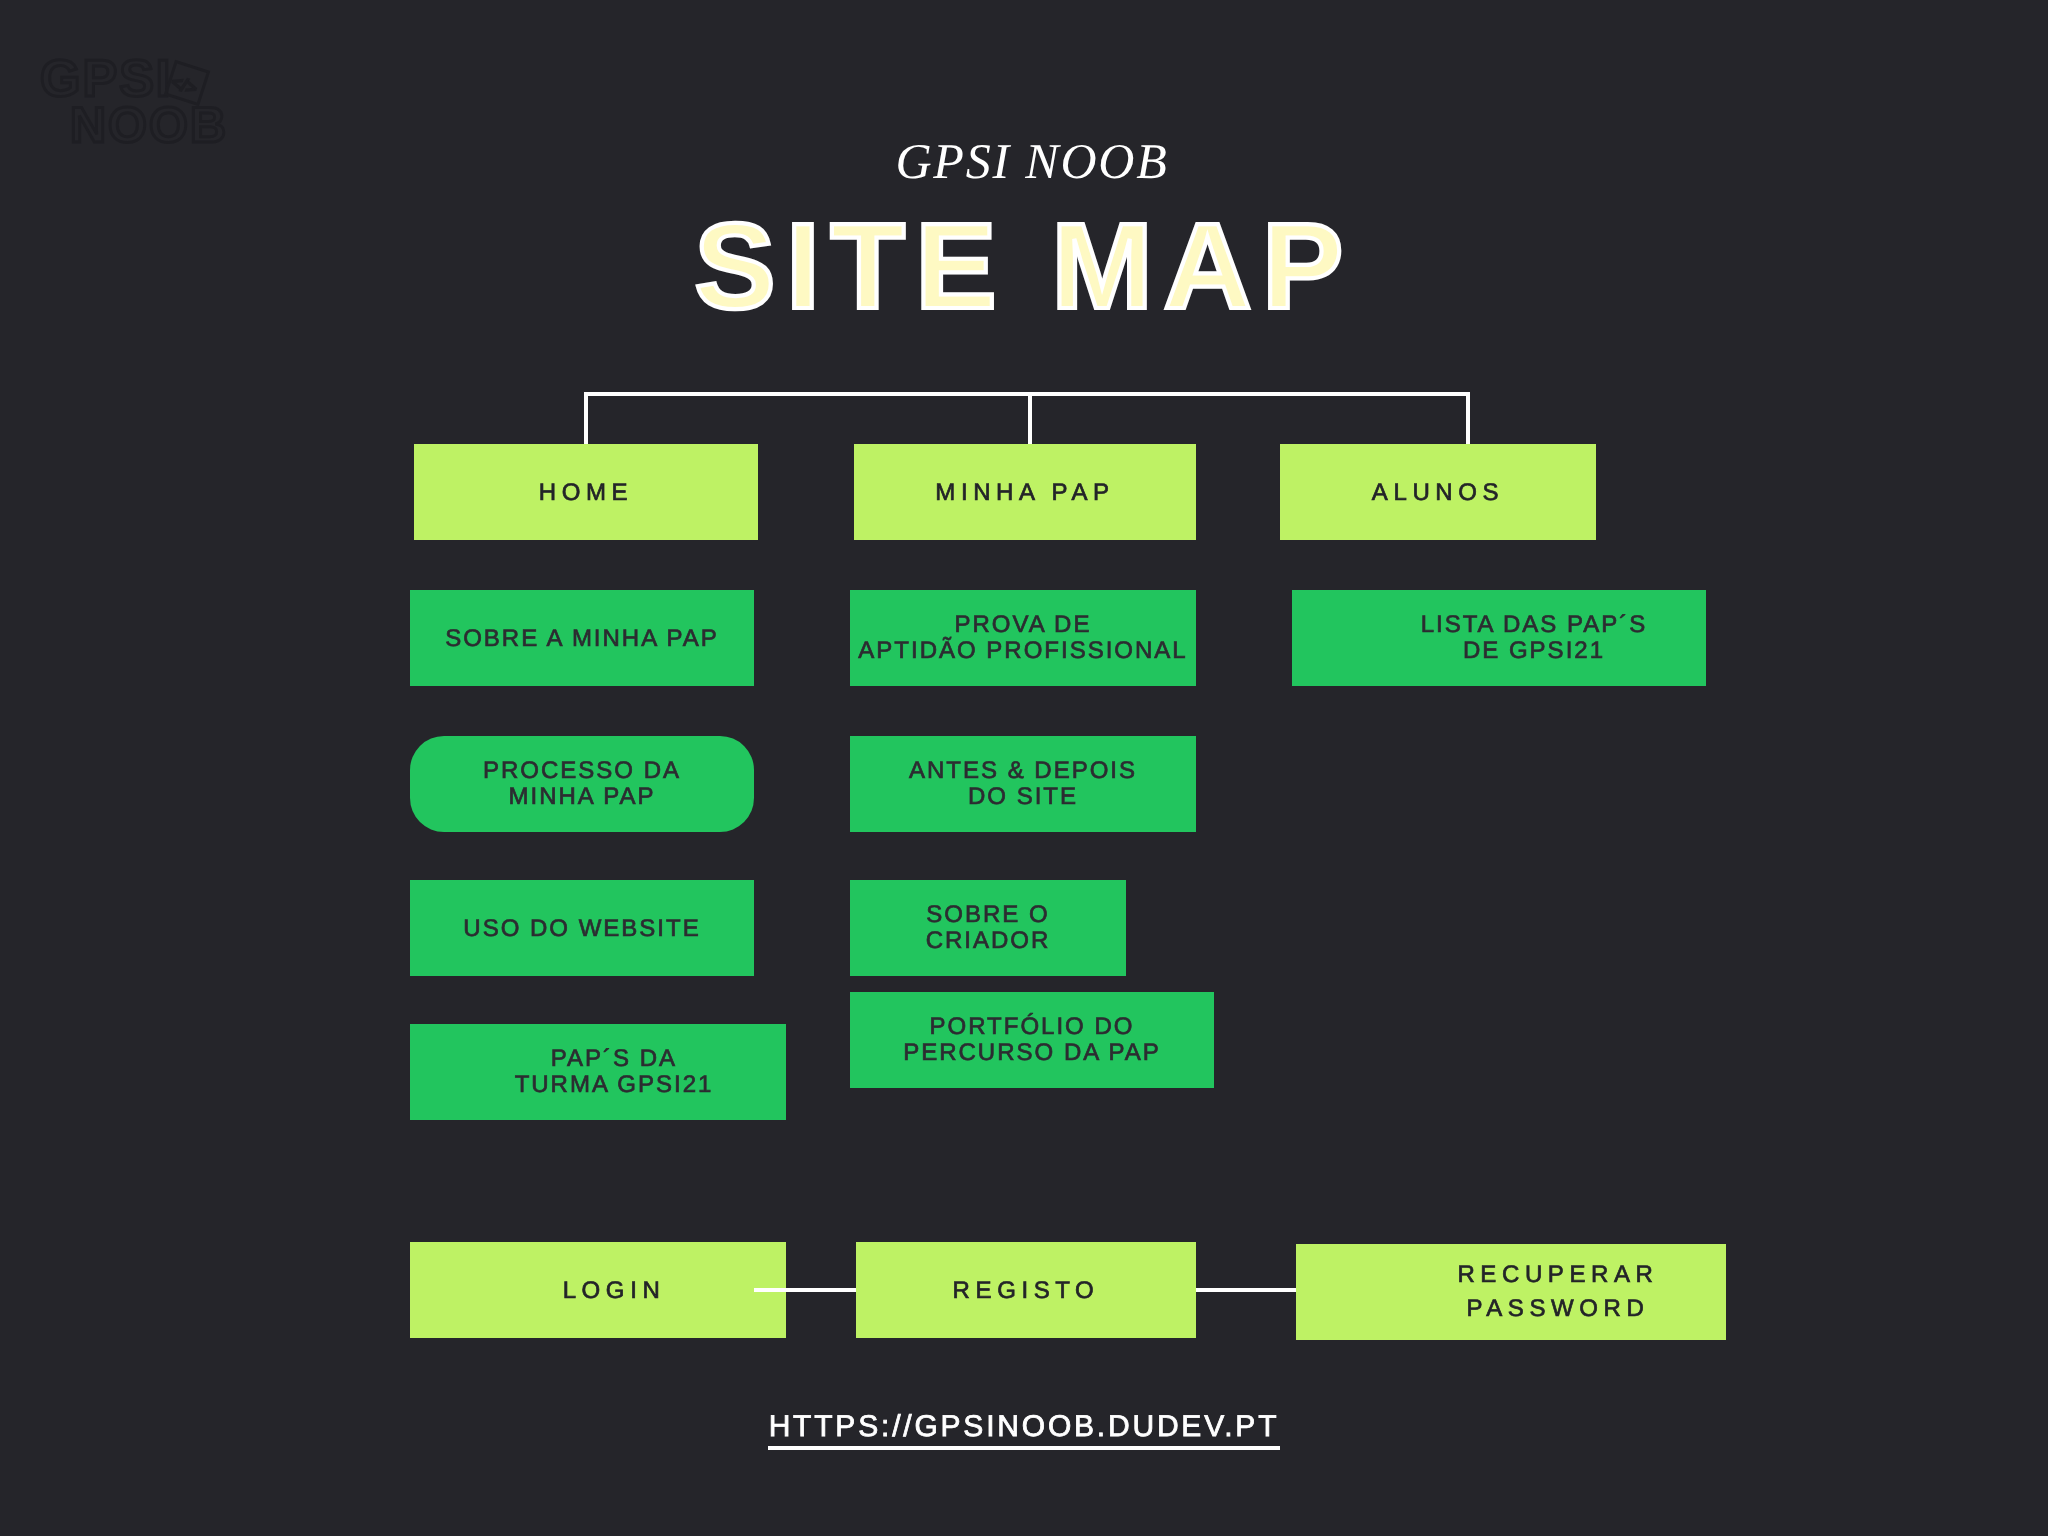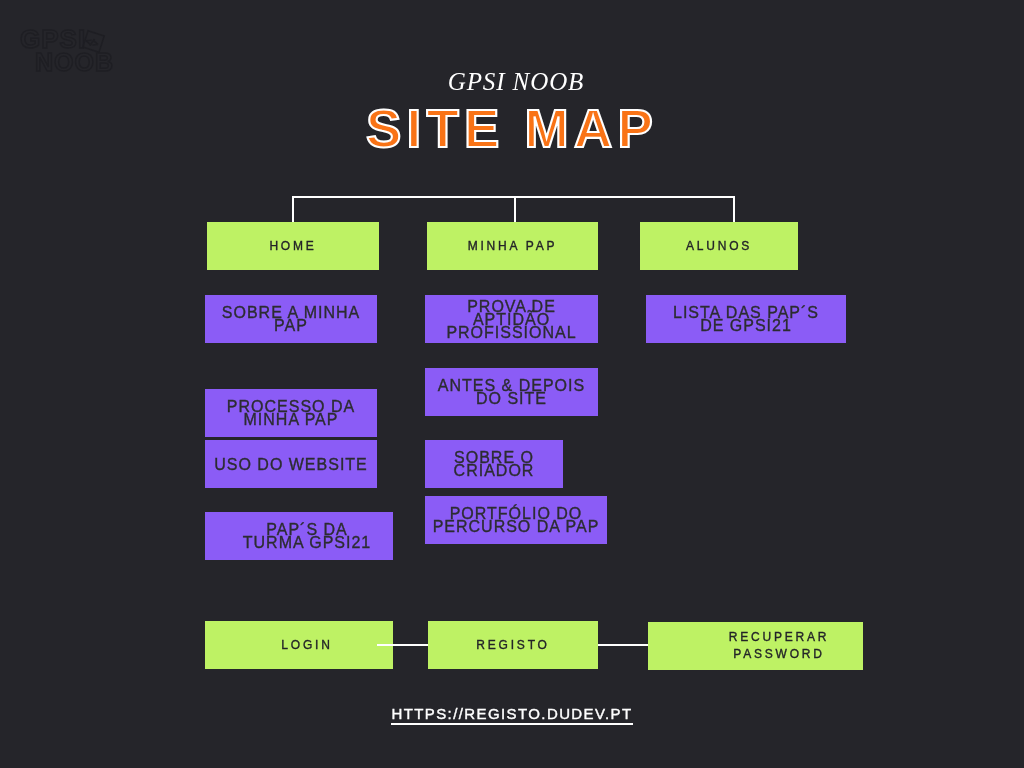--- a/index.html
+++ b/index.html
@@ -1,63 +1,63 @@
 <!DOCTYPE html>
 <html><head>
 <meta charset="utf-8">
 <style>
   html,body{margin:0;padding:0;}
   body{width:1024px;height:768px;background:#25252a;position:relative;overflow:hidden;
        font-family:"Liberation Sans", sans-serif;}
   .box{position:absolute;display:flex;align-items:center;justify-content:center;
        text-align:center;text-transform:uppercase;font-weight:bold;}
   .blue{background:#bef264;color:#232428;font-size:12px;letter-spacing:2.8px;line-height:16.8px;font-weight:normal;-webkit-text-stroke:0.35px #232428;}
-  .white{background:#8b5cf6;color:#2c2c31;font-size:16px;letter-spacing:1.0px;line-height:13px;font-weight:normal;-webkit-text-stroke:0.35px #2c2c31;}
+  .white{background:#22c55e;color:#2c2c31;font-size:12px;letter-spacing:1.0px;line-height:13px;font-weight:normal;-webkit-text-stroke:0.35px #2c2c31;}
   .line{position:absolute;background:#ffffff;}
 </style>
 </head>
 <body>
 
 <svg style="position:absolute;left:20px;top:18px;" width="100" height="60" viewBox="0 0 100 60">
   <g fill="none" stroke="#1e1e23" stroke-width="1.5">
     <text x="0" y="30" font-family="Liberation Sans, sans-serif" font-size="26" font-weight="bold" letter-spacing="1" fill="none">GPSI</text>
     <rect x="65" y="15" width="17" height="17" transform="rotate(18 73.5 23.5)"></rect>
     <text x="66" y="28" transform="rotate(18 73.5 23.5)" font-family="Liberation Sans, sans-serif" font-size="9" fill="none" stroke-width="1">&lt;/&gt;</text>
     <text x="15" y="53" font-family="Liberation Sans, sans-serif" font-size="25" font-weight="bold" letter-spacing="1" fill="none">NOOB</text>
   </g>
 </svg>
 
 <div style="position:absolute;left:4px;top:68px;width:1024px;text-align:center;
      font-family:'Liberation Serif',serif;font-style:italic;font-weight:normal;
      font-size:25px;letter-spacing:0.9px;color:#ffffff;">GPSI NOOB</div>
 
 <div style="position:absolute;left:0px;top:98px;width:1024px;text-align:center;
-     font-weight:bold;font-size:53px;letter-spacing:5.2px;color:#f97316;-webkit-text-stroke:2.1px #ffffff;">SITE MAP</div>
+     font-weight:bold;font-size:61px;letter-spacing:5.2px;color:#fef9c3;-webkit-text-stroke:2.1px #ffffff;">SITE MAP</div>
 
 <div class="line" style="left:292px;top:196px;width:443px;height:2.4px;"></div>
 
 <div class="line" style="left:292px;top:196px;width:2.2px;height:26px;"></div>
 
 <div class="line" style="left:514px;top:196px;width:2.2px;height:26px;"></div>
 
 <div class="line" style="left:733px;top:196px;width:2.2px;height:26px;"></div>
 
 <div class="box blue" style="left:207px;top:222px;width:172px;height:48px;">HOME</div>
 
 <div class="box blue" style="left:427px;top:222px;width:171px;height:48px;">MINHA PAP</div>
 
 <div class="box blue" style="left:640px;top:222px;width:158px;height:48px;">ALUNOS</div>
 
 <div class="box white" style="left:205px;top:295px;width:172px;height:48px;">SOBRE A MINHA PAP</div>
 
 <div class="box white" style="left:425px;top:295px;width:173px;height:48px;">PROVA DE<br>APTIDÃO PROFISSIONAL</div>
 
-<div class="box white" style="left:646px;top:295px;width:200px;height:48px;">LISTA DAS PAP´S<br>DE GPSI21</div>
+<div class="box white" style="left:646px;top:295px;width:172px;height:48px;padding-left:35px;">LISTA DAS PAP´S<br>DE GPSI21</div>
 
-<div class="box white" style="left:205px;top:389px;width:172px;height:48px;">PROCESSO DA<br>MINHA PAP</div>
+<div class="box white" style="left:205px;top:368px;width:172px;height:48px;border-radius:17px;">PROCESSO DA<br>MINHA PAP</div>
 
 <div class="box white" style="left:425px;top:368px;width:173px;height:48px;">ANTES &amp; DEPOIS<br>DO SITE</div>
 
 <div class="box white" style="left:205px;top:440px;width:172px;height:48px;">USO DO WEBSITE</div>
 
 <div class="box white" style="left:425px;top:440px;width:138px;height:48px;">SOBRE O<br>CRIADOR</div>
 
 <div class="box white" style="left:205px;top:512px;width:172px;height:48px;padding-left:16px;">PAP´S DA<br>TURMA GPSI21</div>
 
 <div class="box white" style="left:425px;top:496px;width:182px;height:48px;">PORTFÓLIO DO<br>PERCURSO DA PAP</div>
@@ -67,14 +67,14 @@
 <div class="line" style="left:377px;top:644px;width:51px;height:2px;"></div>
 
 <div class="box blue" style="left:428px;top:621px;width:170px;height:48px;">REGISTO</div>
 
 <div class="line" style="left:598px;top:644px;width:50px;height:2px;"></div>
 
 <div class="box blue" style="left:648px;top:622px;width:168px;height:48px;padding-left:47px;">RECUPERAR<br>PASSWORD</div>
 
 <div style="position:absolute;left:0px;top:705px;width:1024px;text-align:center;">
   <span style="font-weight:normal;-webkit-text-stroke:0.4px #ffffff;font-size:15px;letter-spacing:1.4px;color:#ffffff;
-        border-bottom:2px solid #ffffff;padding-bottom:1px;">HTTPS://REGISTO.DUDEV.PT</span>
+        border-bottom:2px solid #ffffff;padding-bottom:1px;">HTTPS://GPSINOOB.DUDEV.PT</span>
 </div>
 
 </body></html>

